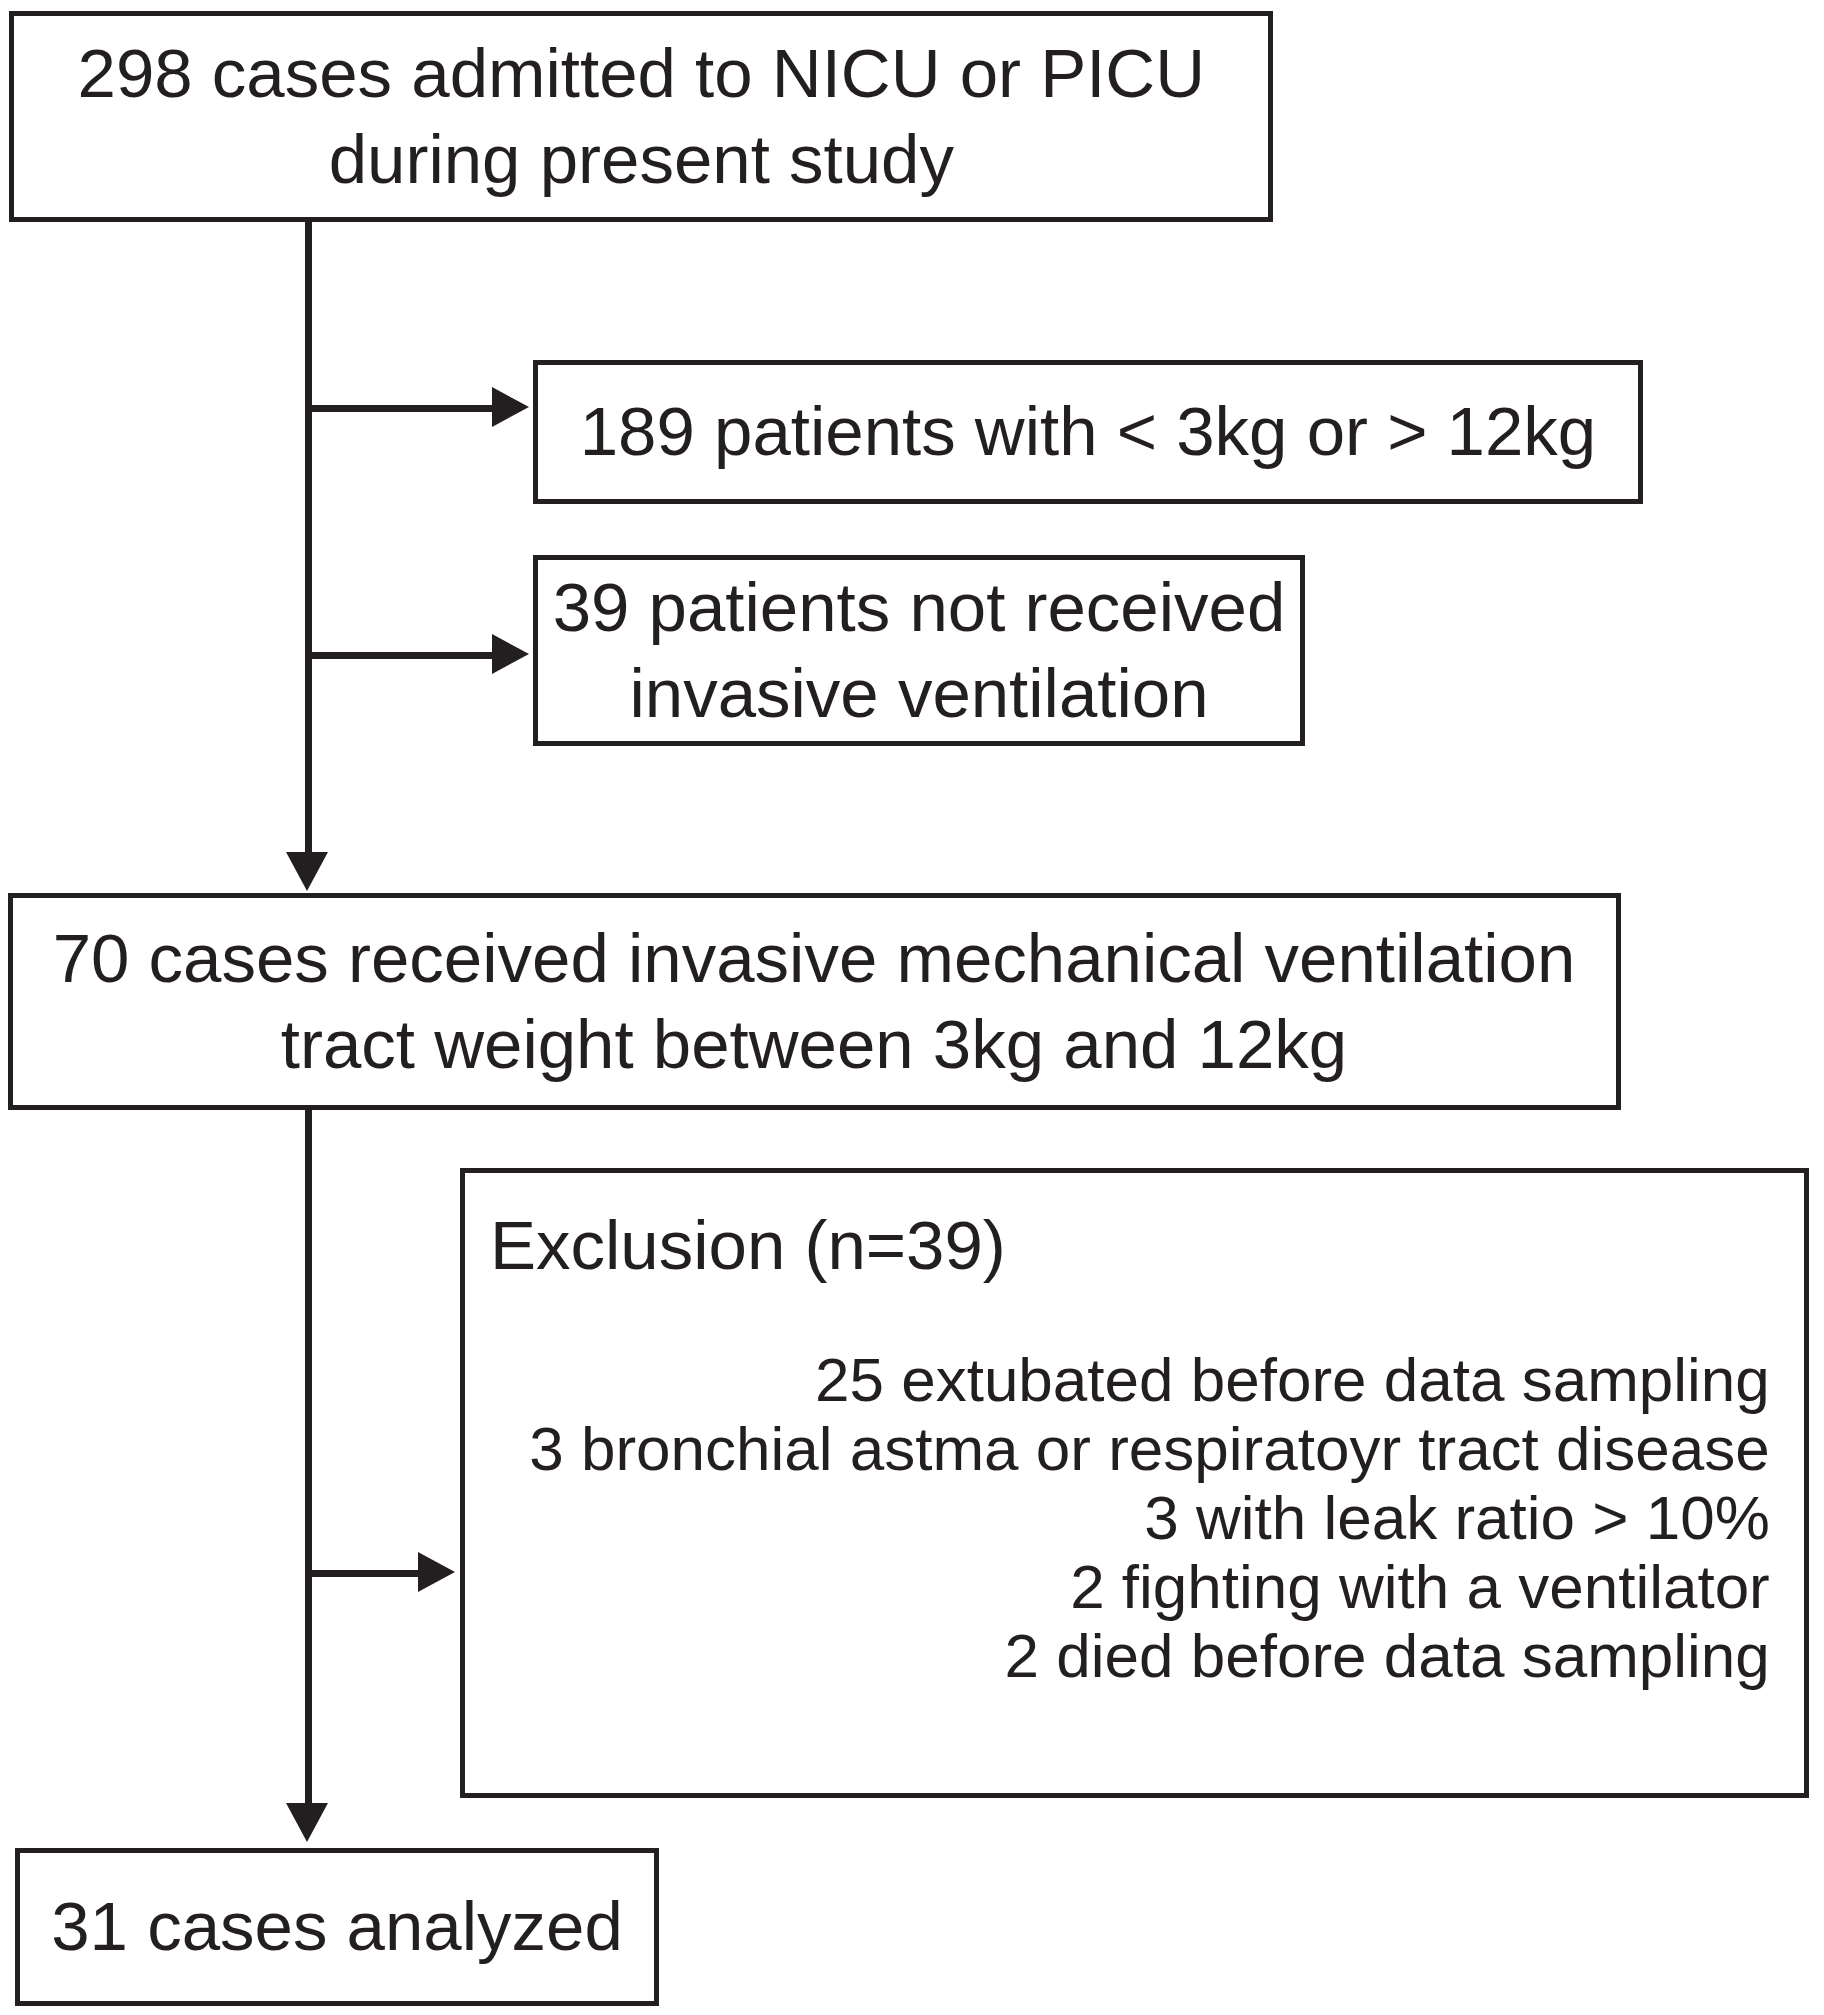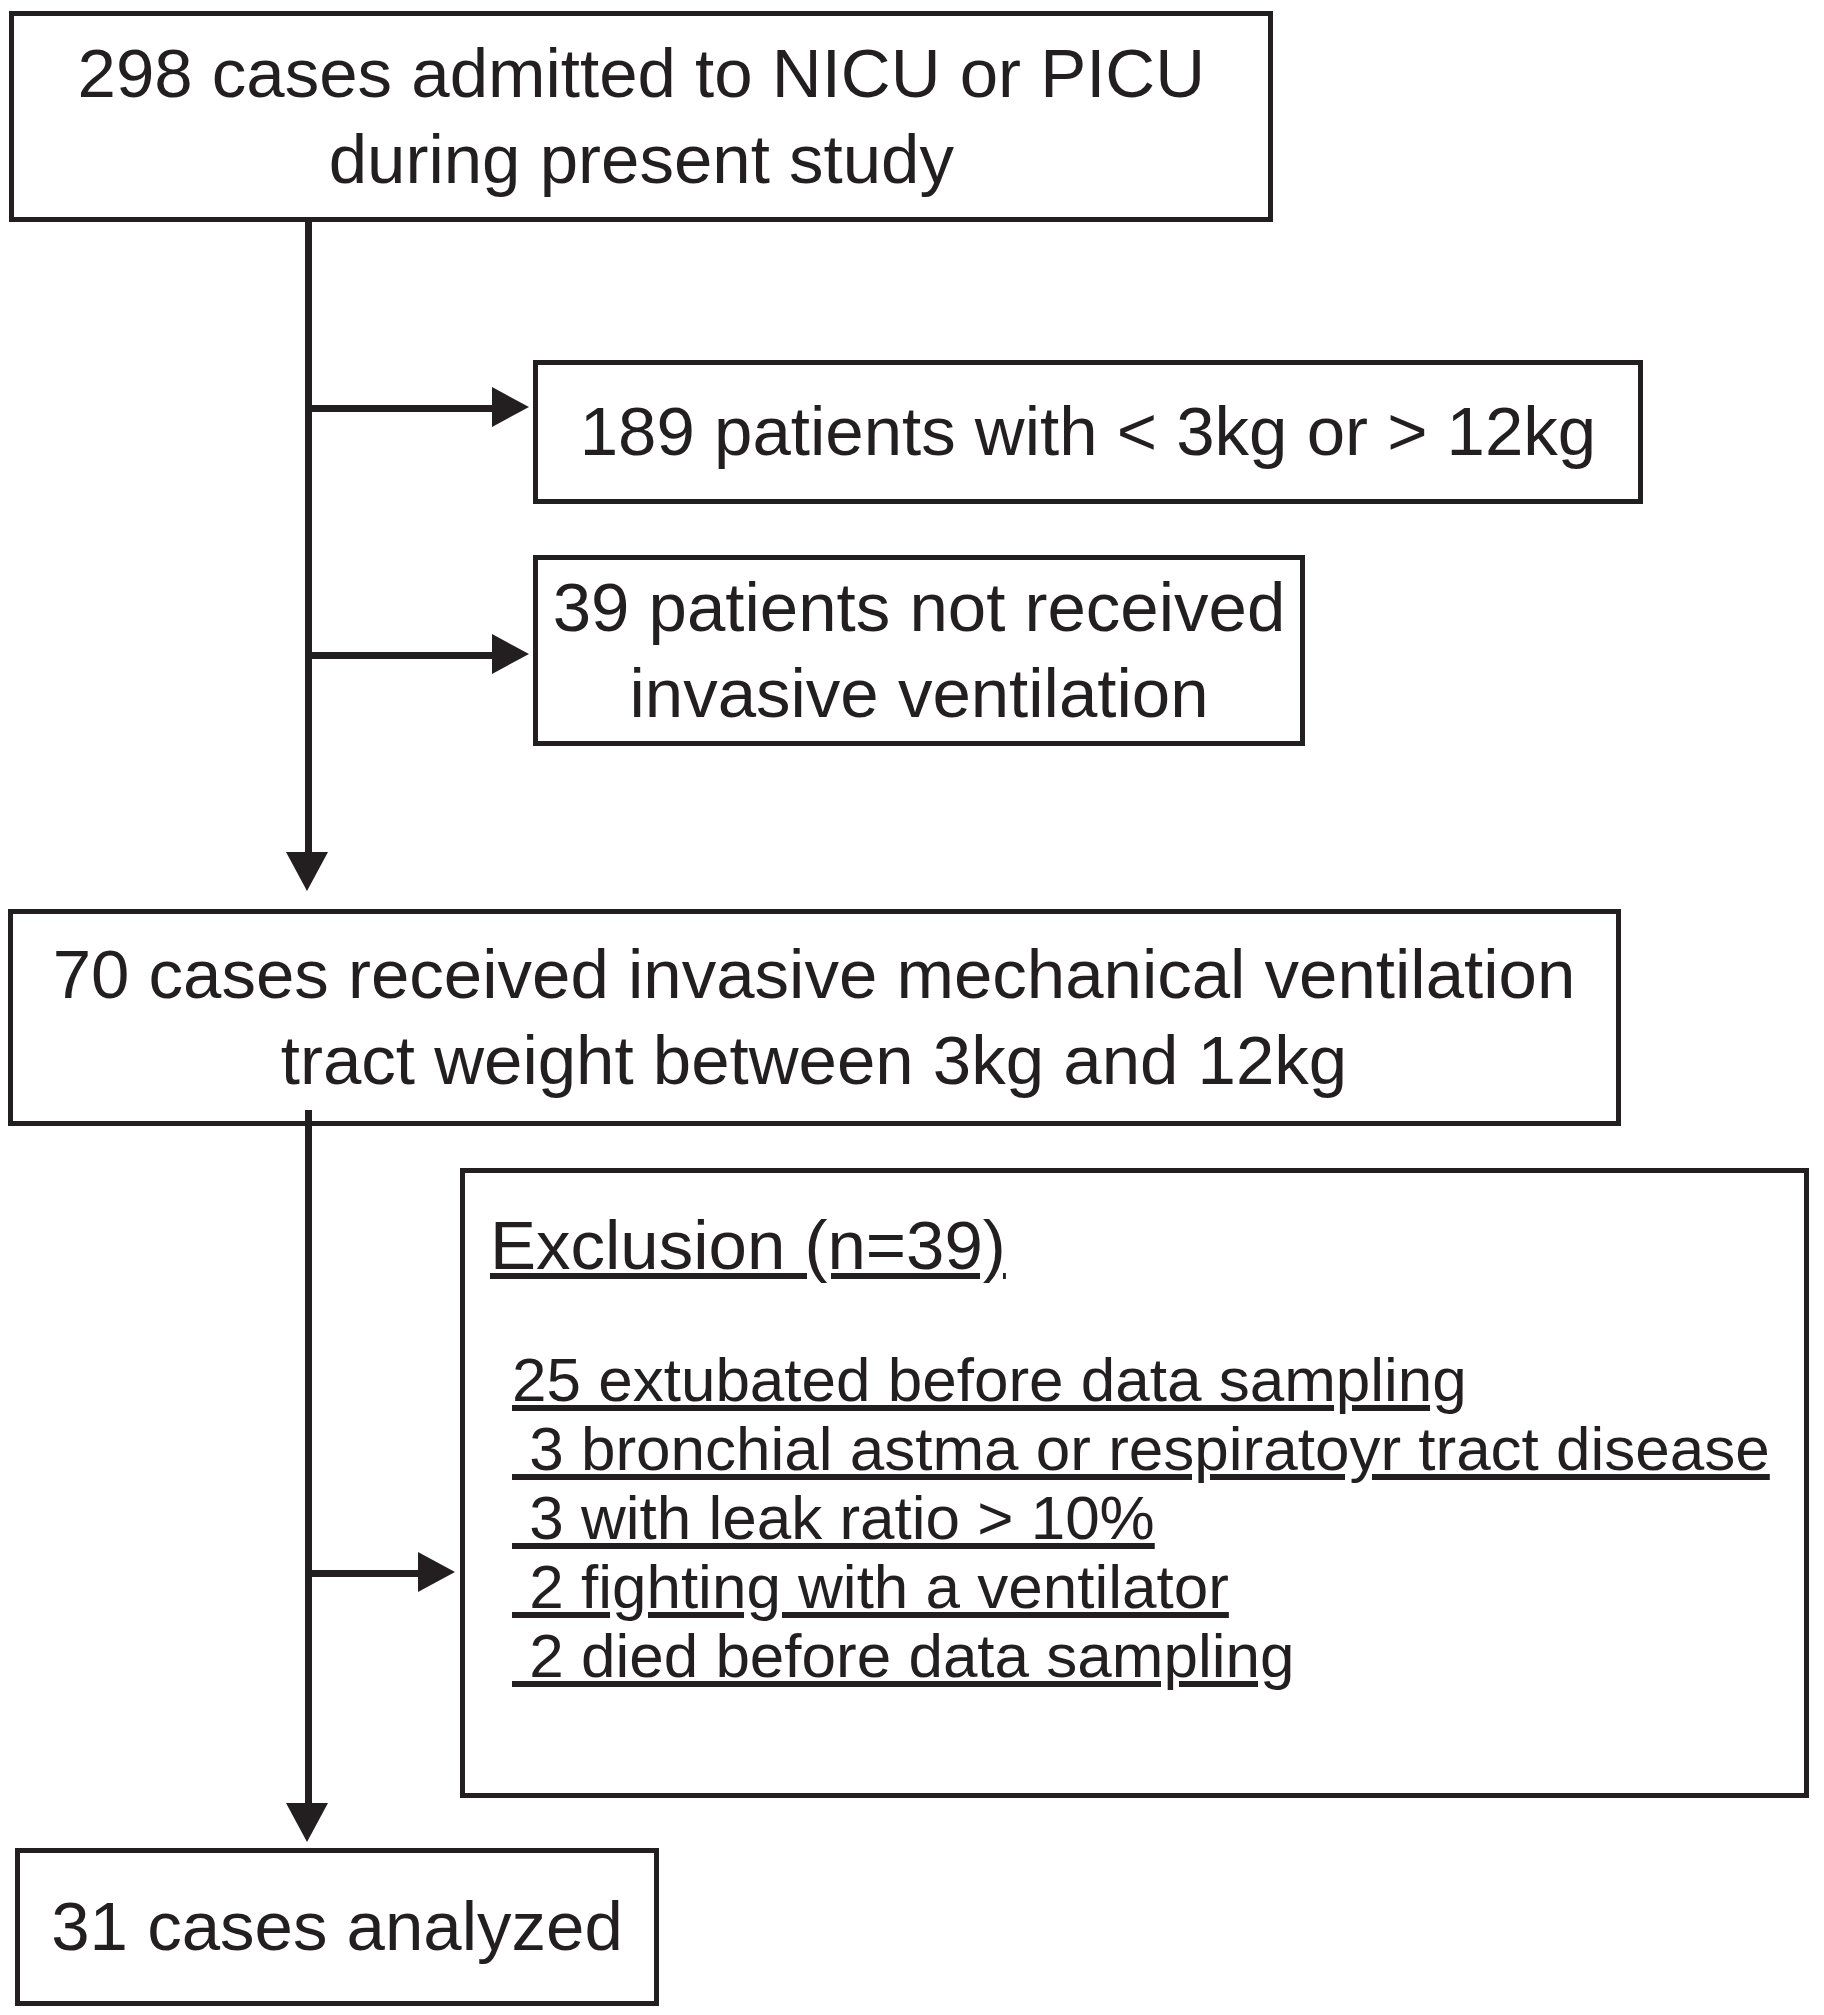--- a/index.html
+++ b/index.html
@@ -29,30 +29,29 @@
   }
   .flowbox .line{
     font-size:69px;
     line-height:86px;
     white-space:pre;
   }
   
   #box-admitted   {left:9.3px;  top:11.2px;   width:1264px; height:211px;}
   #box-weight     {left:533px; top:360px;  width:1110px; height:144px;}
   #box-noninv     {left:533px; top:555px;  width:772px;  height:191px;}
-  #box-ventilated {left:7.5px;   top:893px;  width:1613px; height:217px;margin-top:16px;}
+  #box-ventilated {left:7.5px;   top:893px;  width:1613px; height:217px;}
   #box-analyzed   {left:15px;  top:1848px; width:644px;  height:158px;}
 
   #box-exclusion{
     left:460px; top:1168px; width:1349px; height:630px;
     justify-content:flex-start;
     align-items:flex-start;
-    text-align:left;
+    text-align:right;
     padding:34px 17px 10px 25px;
-    text-decoration:underline;
   }
   #box-exclusion .title{
     font-size:69px;
     line-height:78px;
     white-space:pre;
   }
   #box-exclusion .excl-list{
     margin-top:60px;
     margin-left:22px;
   }

